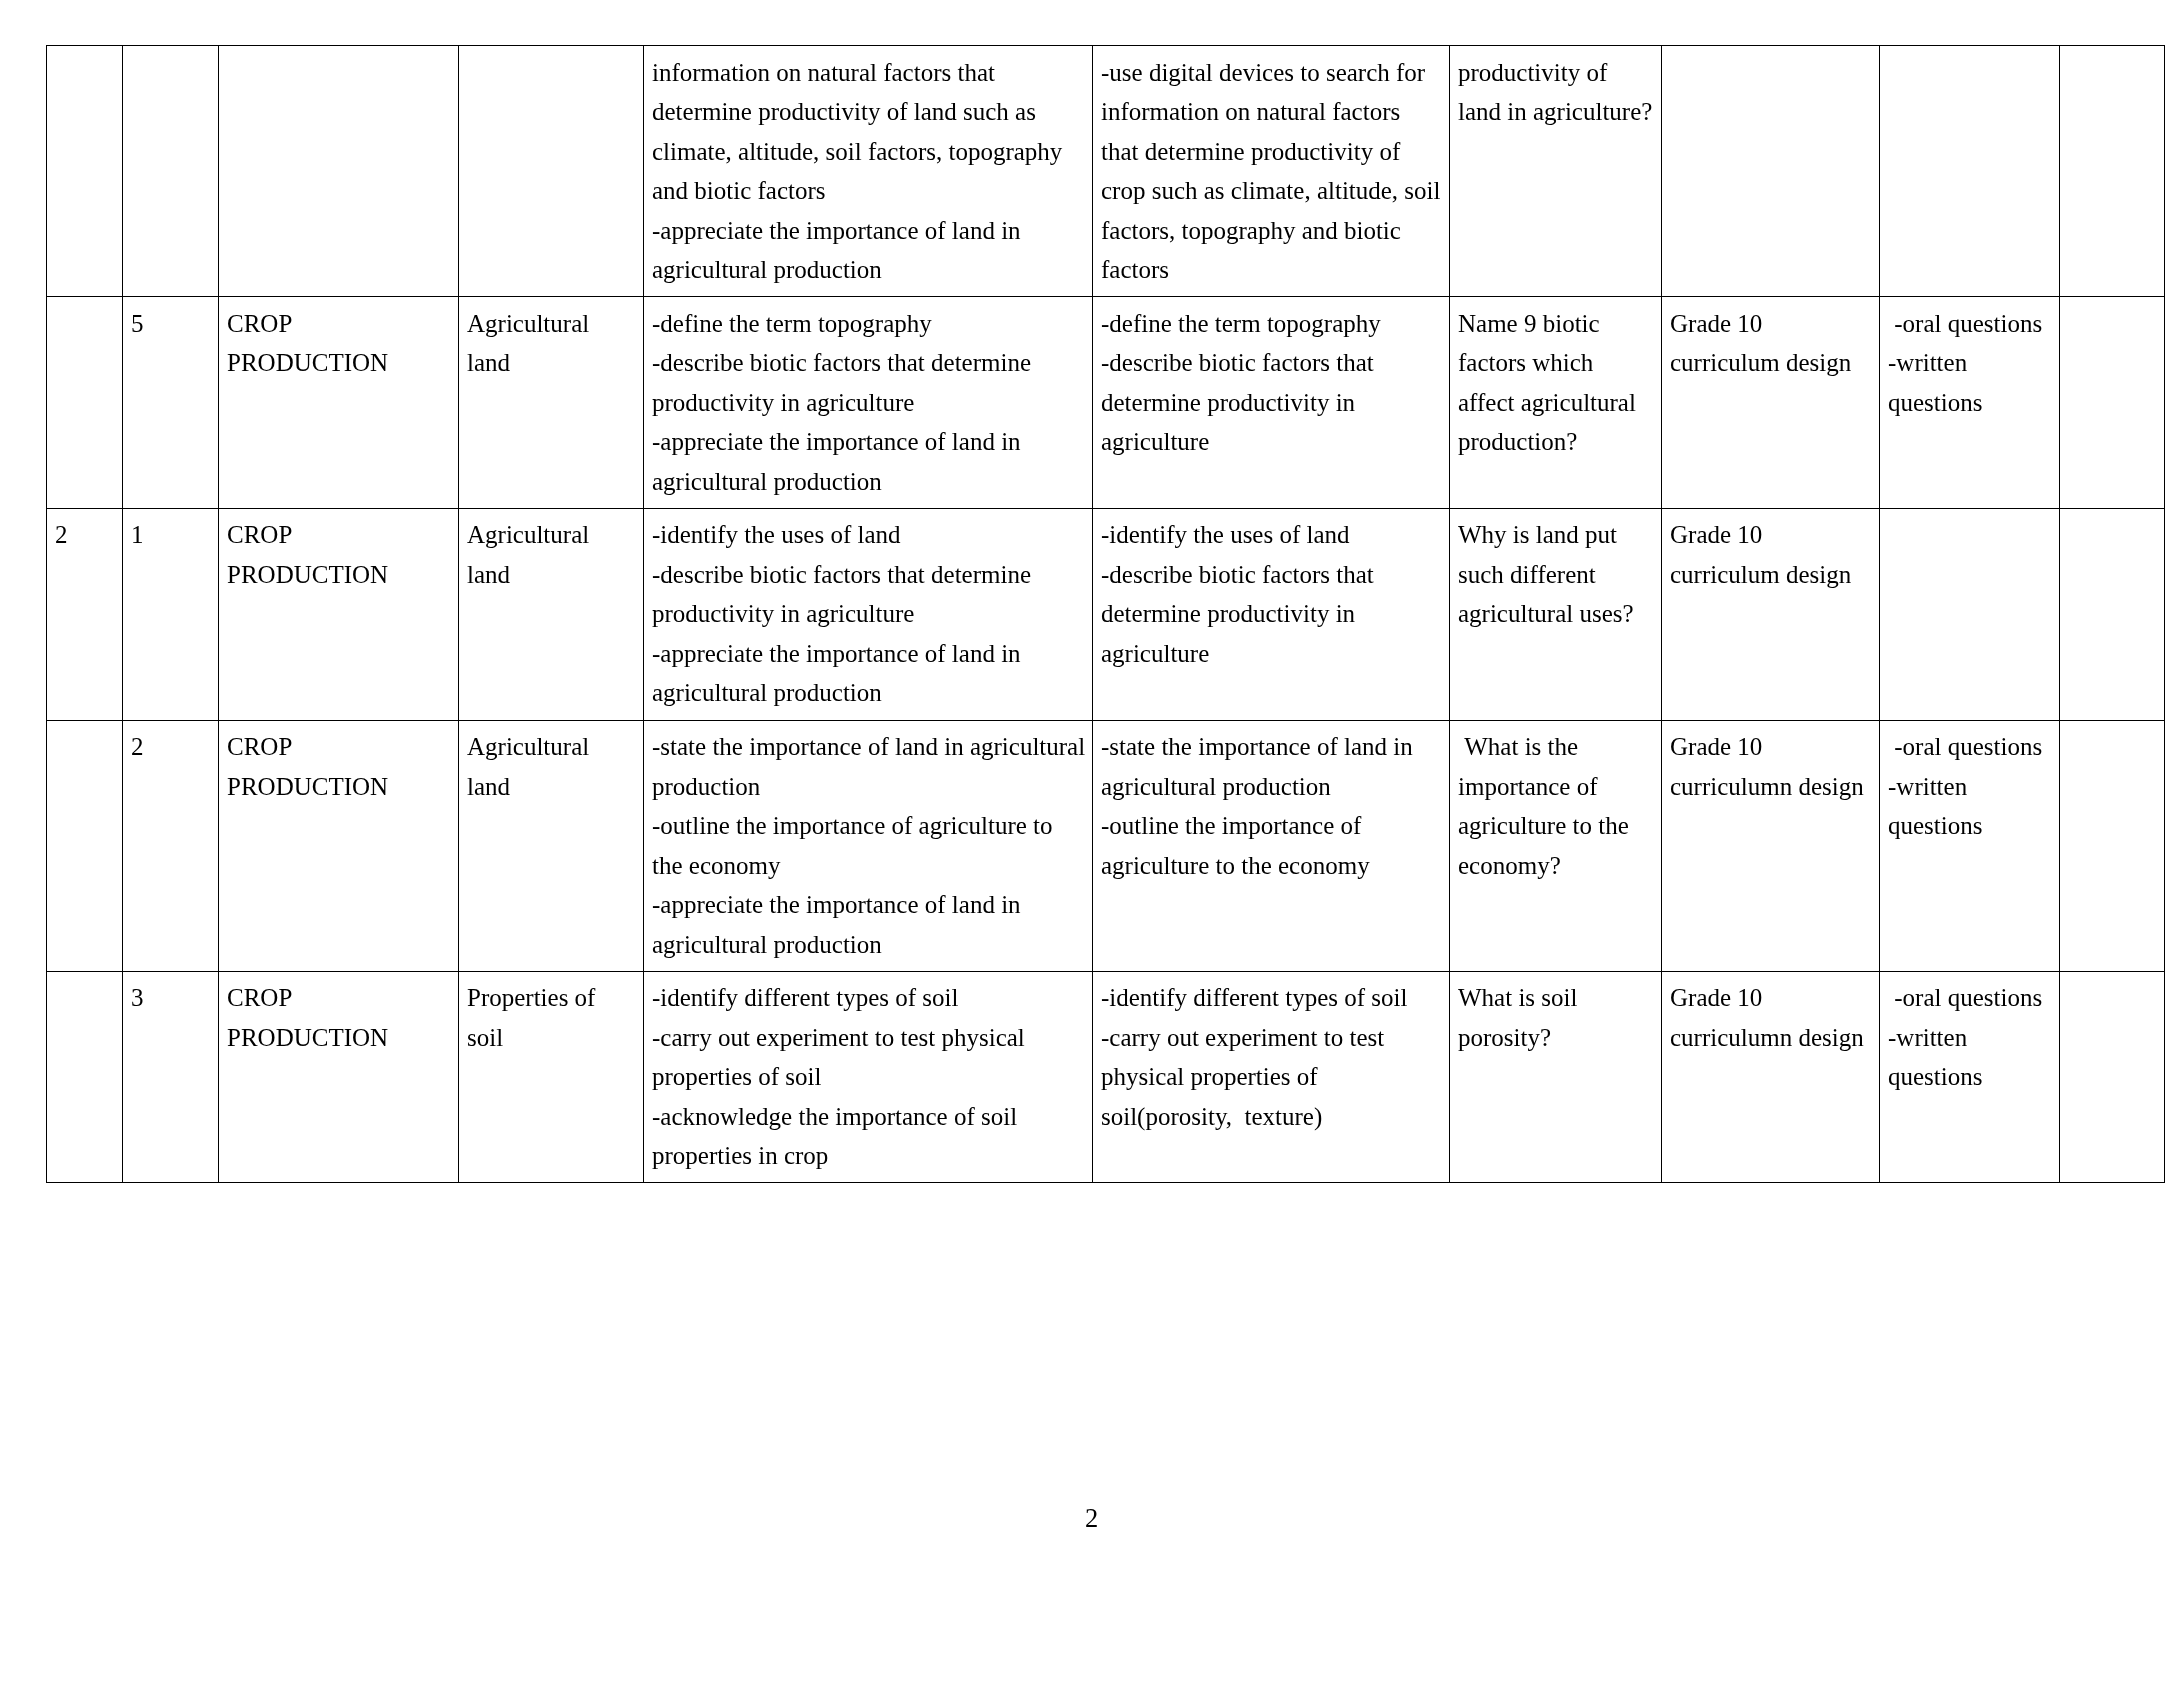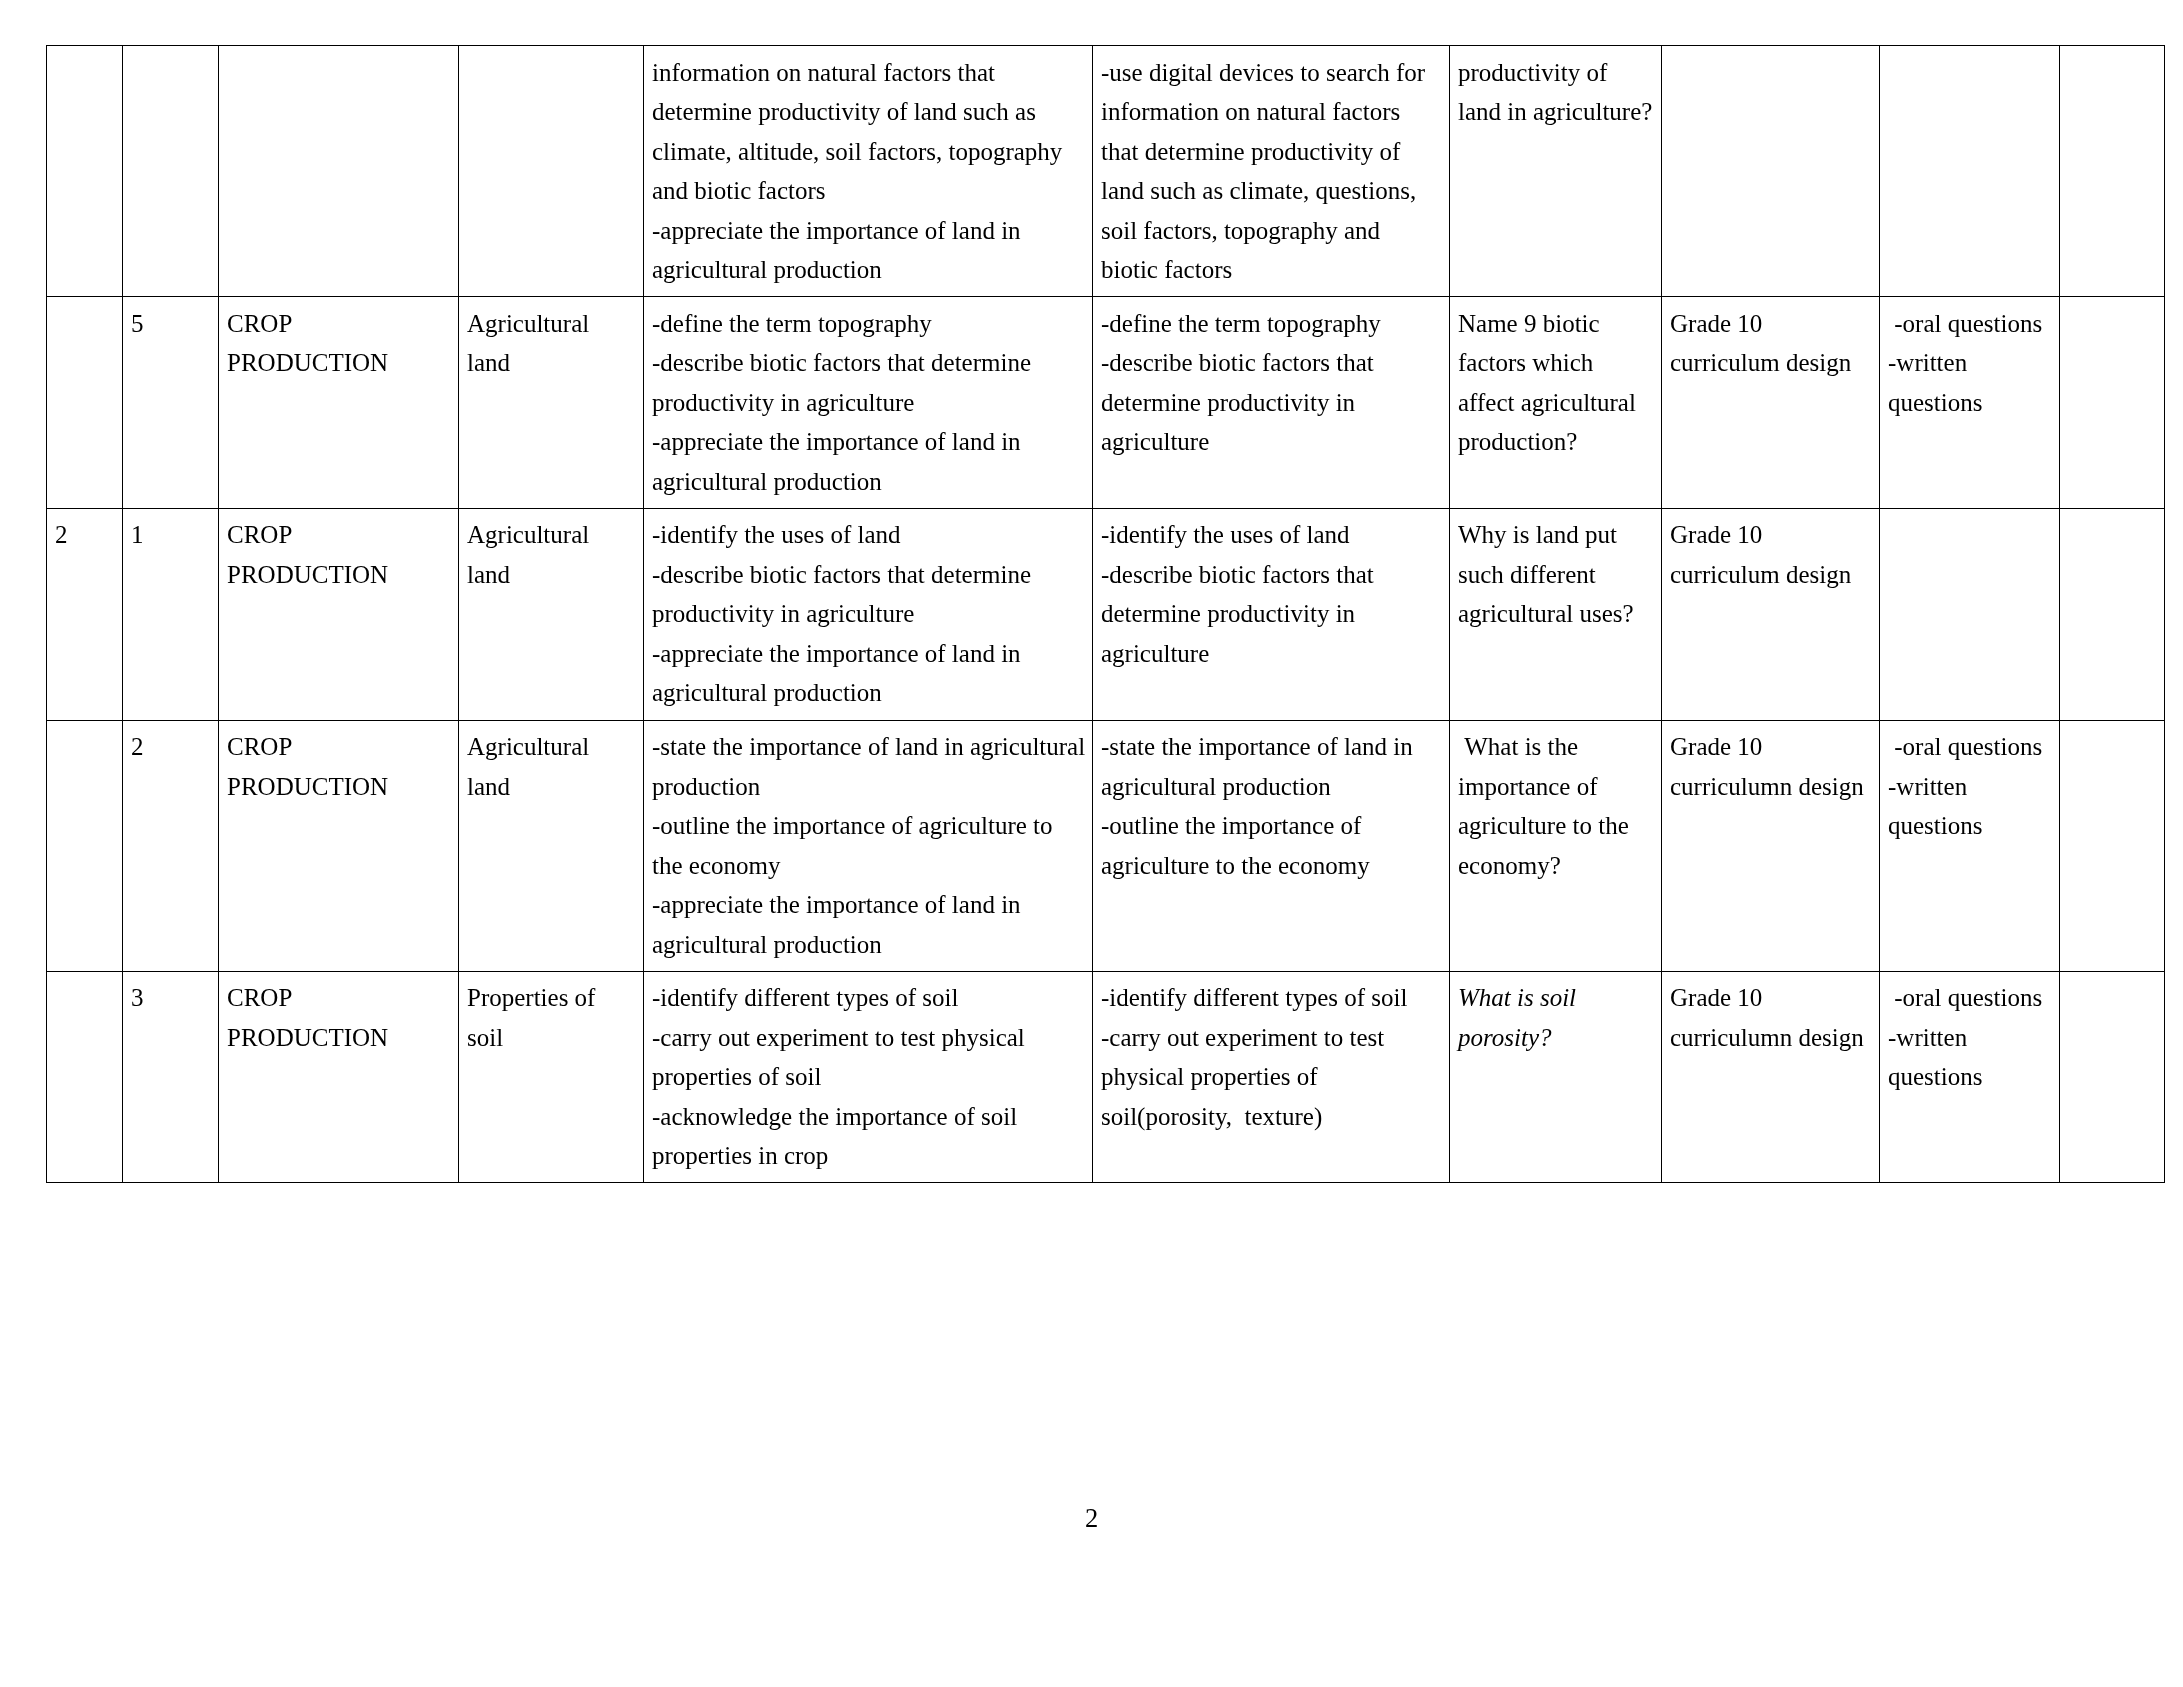--- a/index.html
+++ b/index.html
@@ -83,21 +83,21 @@
     </colgroup>
     <tbody>
 
       <tr>
         <td style="white-space: pre-wrap;"></td>
         <td style="white-space: pre-wrap;"></td>
         <td style="white-space: pre-wrap;"></td>
         <td style="white-space: pre-wrap;"></td>
         <td style="white-space: pre-wrap;">information on natural factors that determine productivity of land such as climate, altitude, soil factors, topography and biotic factors
 -appreciate the importance of land in agricultural production</td>
-        <td style="white-space: pre-wrap;">-use digital devices to search for information on natural factors that determine productivity of land such as climate, questions, soil factors, topography and biotic factors</td>
+        <td style="white-space: pre-wrap;">-use digital devices to search for information on natural factors that determine productivity of crop such as climate, altitude, soil factors, topography and biotic factors</td>
         <td style="white-space: pre-wrap;">productivity of land in agriculture?</td>
         <td style="white-space: pre-wrap;"></td>
         <td style="white-space: pre-wrap;"></td>
         <td style="white-space: pre-wrap;"></td>
       </tr>
 
       <tr>
         <td style="white-space: pre-wrap;"></td>
         <td style="white-space: pre-wrap;">5</td>
         <td style="white-space: pre-wrap;">CROP PRODUCTION</td>
@@ -150,21 +150,21 @@
       <tr>
         <td style="white-space: pre-wrap;"></td>
         <td style="white-space: pre-wrap;">3</td>
         <td style="white-space: pre-wrap;">CROP PRODUCTION</td>
         <td style="white-space: pre-wrap;">Properties of soil</td>
         <td style="white-space: pre-wrap;">-identify different types of soil
 -carry out experiment to test physical properties of soil
 -acknowledge the importance of soil properties in crop</td>
         <td style="white-space: pre-wrap;">-identify different types of soil
 -carry out experiment to test physical properties of soil(porosity,  texture)</td>
-        <td style="white-space: pre-wrap; font-style: italic;">What is soil porosity?</td>
+        <td style="white-space: pre-wrap;">What is soil porosity?</td>
         <td style="white-space: pre-wrap;">Grade 10 curriculumn design</td>
         <td style="white-space: pre-wrap;"> -oral questions
 -written questions</td>
         <td style="white-space: pre-wrap;"></td>
       </tr>
 
     </tbody>
   </table>
 
   <div class="page-number">2</div>

